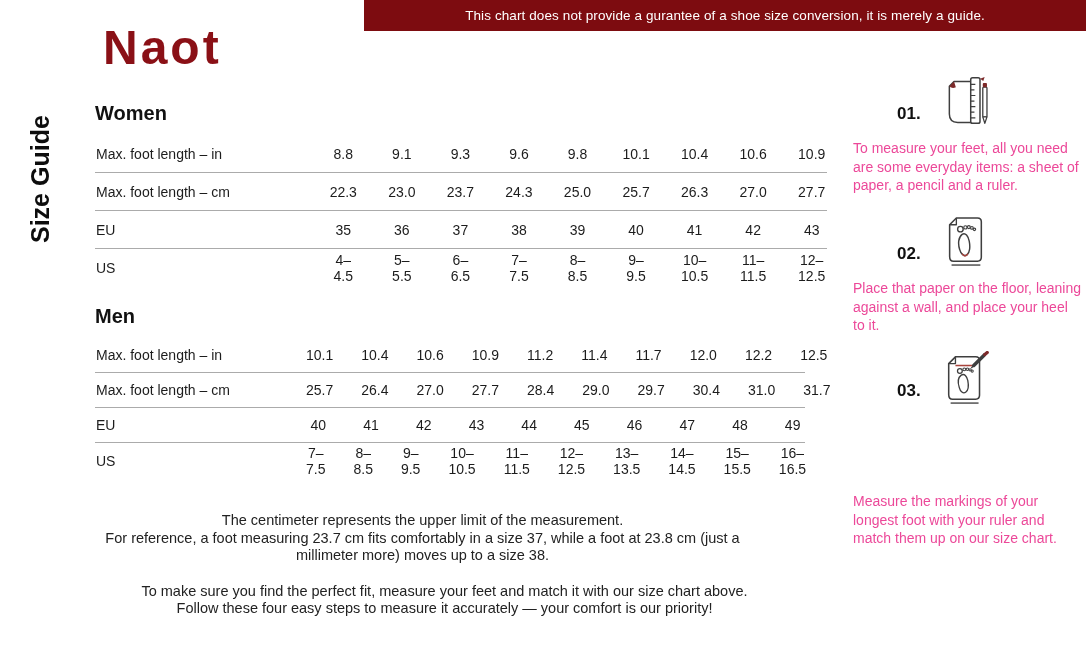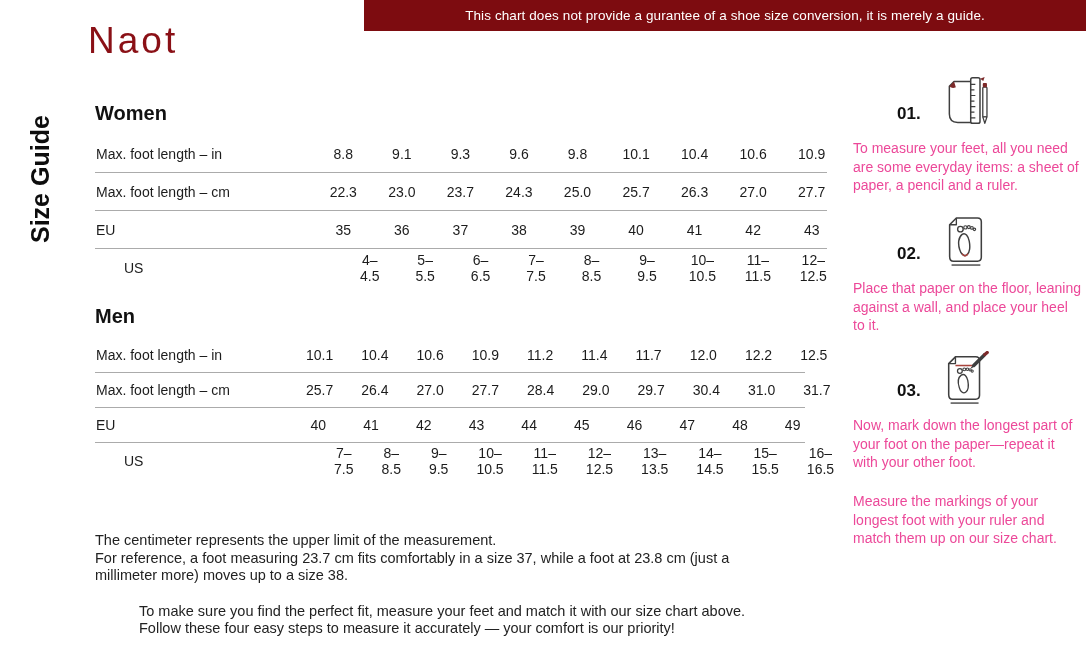--- a/index.html
+++ b/index.html
@@ -21,23 +21,23 @@
     background: var(--banner-bg, #7d0c10);
     color: #ffffff;
     display: flex; align-items: center; justify-content: center;
     font-size: 13.5px;
     letter-spacing: .1px;
   }
 
   
   .logo {
     position: absolute;
-    left: 88px; top: 20px;
-    font-size: 37px;
-    font-weight: normal;
+    left: 103px; top: 20px;
+    font-size: 48px;
+    font-weight: bold;
     letter-spacing: 3px;
     color: var(--logo-color, #8a1016);
   }
 
   
   .vtitle {
     position: absolute;
     left: 26px; top: 243px;
     transform: rotate(-90deg);
     transform-origin: left top;
@@ -59,32 +59,33 @@
   }
   .trow {
     display: grid;
     align-items: center;
     height: 38px;
     border-bottom: 1px solid #ababab;
     font-size: 14px;
     gap: 28px;
   }
   .section-men .trow { height: 35px; }
-  .trow.last { border-bottom: none; margin-left: 28px; }
+  .trow.last { border-bottom: none; }
   .tlabel { text-align: left; padding-left: 1px; }
   .tcell { text-align: center; }
 
   
   .notes {
     position: absolute;
-    left: 95px; top: 532px;
+    left: 95px; top: 512px;
     width: 655px;
     font-size: 14.5px;
     line-height: 17.5px;
     color: #222;
+    text-align: center;
   }
   .notes p { margin: 0; }
   .notes p.spaced { margin-top: 18px; margin-left: 44px; }
 
   
   .steps { position: absolute; left: 853px; top: 70px; width: 230px; }
   .step { position: absolute; left: 0; width: 230px; }
   .step-1 { top: 0; }
   .step-2 { top: 140px; }
   .step-3 { top: 277px; }
@@ -297,21 +298,20 @@
             <path d="M21 25 C17.6 27.5 17.4 33 19 38 C20 42 23 44.6 25.6 42.8 C28.2 41 28.8 35.5 27.8 30.5 C26.9 26.3 24.3 22.7 21 25 Z" fill="#fff" stroke="#3f3f3f" stroke-width="1.4"></path>
             <circle cx="19.6" cy="20.6" r="2.5" stroke="#3f3f3f" stroke-width="1.3" fill="#fff"></circle>
             <circle cx="24.2" cy="19" r="1.5" stroke="#3f3f3f" stroke-width="1.1" fill="#fff"></circle>
             <circle cx="27.4" cy="18.8" r="1.3" stroke="#3f3f3f" stroke-width="1.1" fill="#fff"></circle>
             <circle cx="30.2" cy="19.5" r="1.2" stroke="#3f3f3f" stroke-width="1.1" fill="#fff"></circle>
             <circle cx="32.4" cy="20.8" r="1.1" stroke="#3f3f3f" stroke-width="1.1" fill="#fff"></circle>
             <path d="M10 54 H39" stroke="#3f3f3f" stroke-width="1.4"></path>
           </svg>
         </span>
       </div>
-      <div class="step-text">Now, mark down the longest part of your foot on the paper—repeat it with your other foot.</div>
     </div>
 
     <div class="step step-4">
       <div class="step-text">Measure the markings of your longest foot with your ruler and match them up on our size chart.</div>
     </div>
 
   </div>
 </div>
 
 </body></html>

